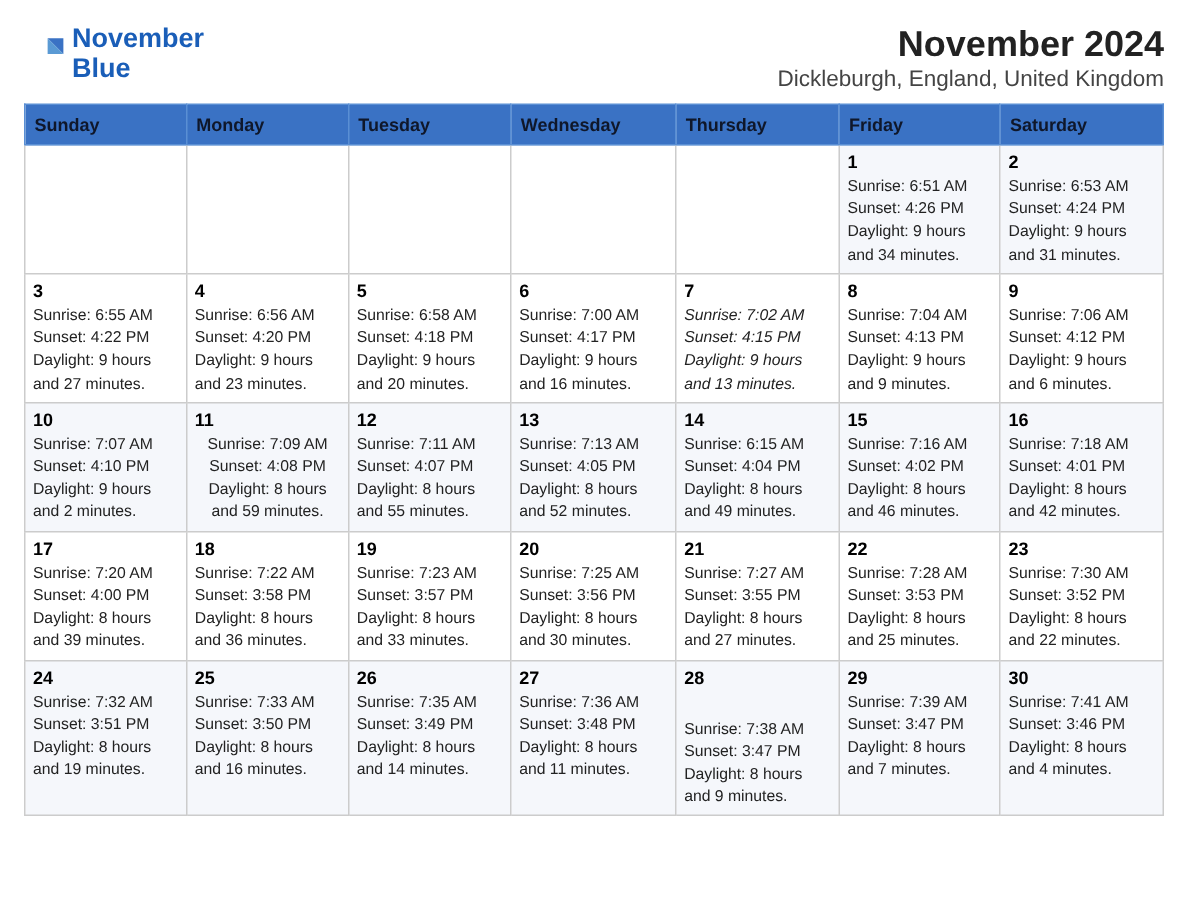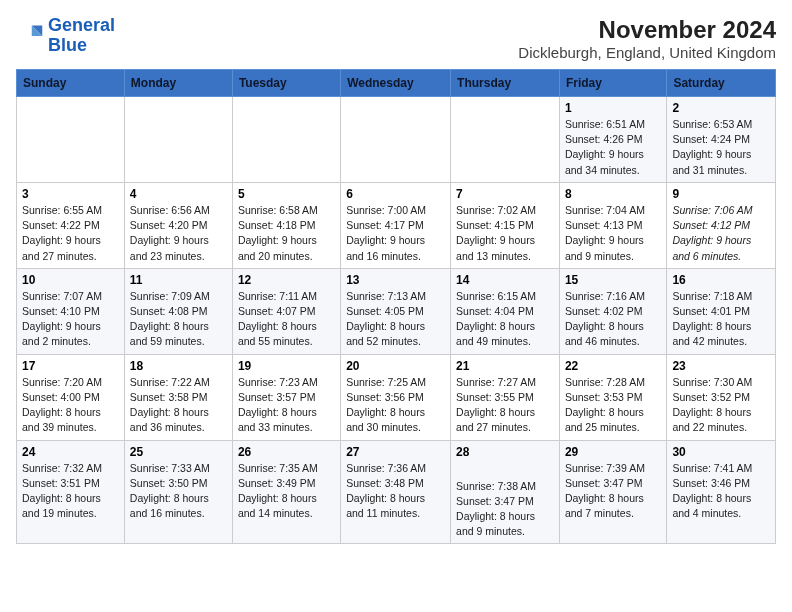--- a/index.html
+++ b/index.html
@@ -86,21 +86,21 @@
 <body>
 
 <div class="header">
   <div class="logo">
     <svg class="logo-icon" viewBox="0 0 32 32">
       <rect x="0" y="0" width="32" height="32" fill="white"></rect>
       <polygon points="18,4 30,4 30,16" fill="#3a72c4"></polygon>
       <polygon points="18,4 30,16 18,16" fill="#5a9ad4"></polygon>
     </svg>
     <div class="logo-text">
-      <div><span class="blue">General</span></div>
+      <div><span class="blue">November</span></div>
       <div><span class="blue">Blue</span></div>
     </div>
   </div>
   <div class="title-block">
     <div class="month-title">November 2024</div>
     <div class="location">Dickleburgh, England, United Kingdom</div>
   </div>
 </div>
 
 <table>
@@ -155,47 +155,47 @@
 Daylight: 9 hours and 20 minutes.</div>
         </td>
         <td>
           <span class="day-num">6</span>
           <div class="day-info" style="white-space: pre-line;">Sunrise: 7:00 AM
 Sunset: 4:17 PM
 Daylight: 9 hours and 16 minutes.</div>
         </td>
         <td>
           <span class="day-num">7</span>
-          <div class="day-info" style="white-space: pre-line;">Sunrise: 7:02 AM
+          <div class="day-info" style="white-space: pre-line; font-style: italic;">Sunrise: 7:02 AM
 Sunset: 4:15 PM
 Daylight: 9 hours and 13 minutes.</div>
         </td>
         <td>
           <span class="day-num">8</span>
           <div class="day-info" style="white-space: pre-line;">Sunrise: 7:04 AM
 Sunset: 4:13 PM
 Daylight: 9 hours and 9 minutes.</div>
         </td>
         <td>
           <span class="day-num">9</span>
-          <div class="day-info" style="white-space: pre-line; font-style: italic;">Sunrise: 7:06 AM
+          <div class="day-info" style="white-space: pre-line;">Sunrise: 7:06 AM
 Sunset: 4:12 PM
 Daylight: 9 hours and 6 minutes.</div>
         </td>
       </tr>
       <tr>
         <td>
           <span class="day-num">10</span>
           <div class="day-info" style="white-space: pre-line;">Sunrise: 7:07 AM
 Sunset: 4:10 PM
 Daylight: 9 hours and 2 minutes.</div>
         </td>
         <td>
           <span class="day-num">11</span>
-          <div class="day-info" style="white-space: pre-line;">Sunrise: 7:09 AM
+          <div class="day-info" style="white-space: pre-line; text-align: center;">Sunrise: 7:09 AM
 Sunset: 4:08 PM
 Daylight: 8 hours and 59 minutes.</div>
         </td>
         <td>
           <span class="day-num">12</span>
           <div class="day-info" style="white-space: pre-line;">Sunrise: 7:11 AM
 Sunset: 4:07 PM
 Daylight: 8 hours and 55 minutes.</div>
         </td>
         <td>

